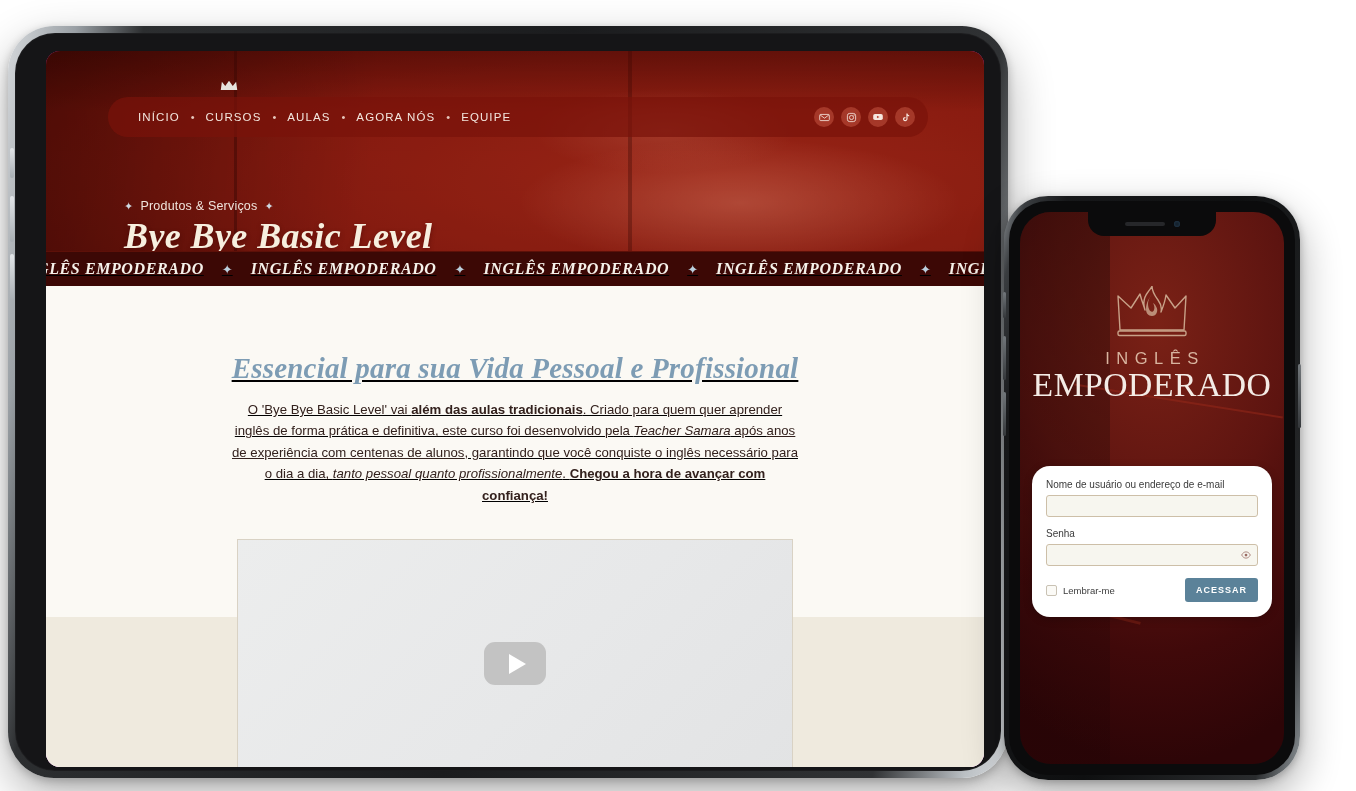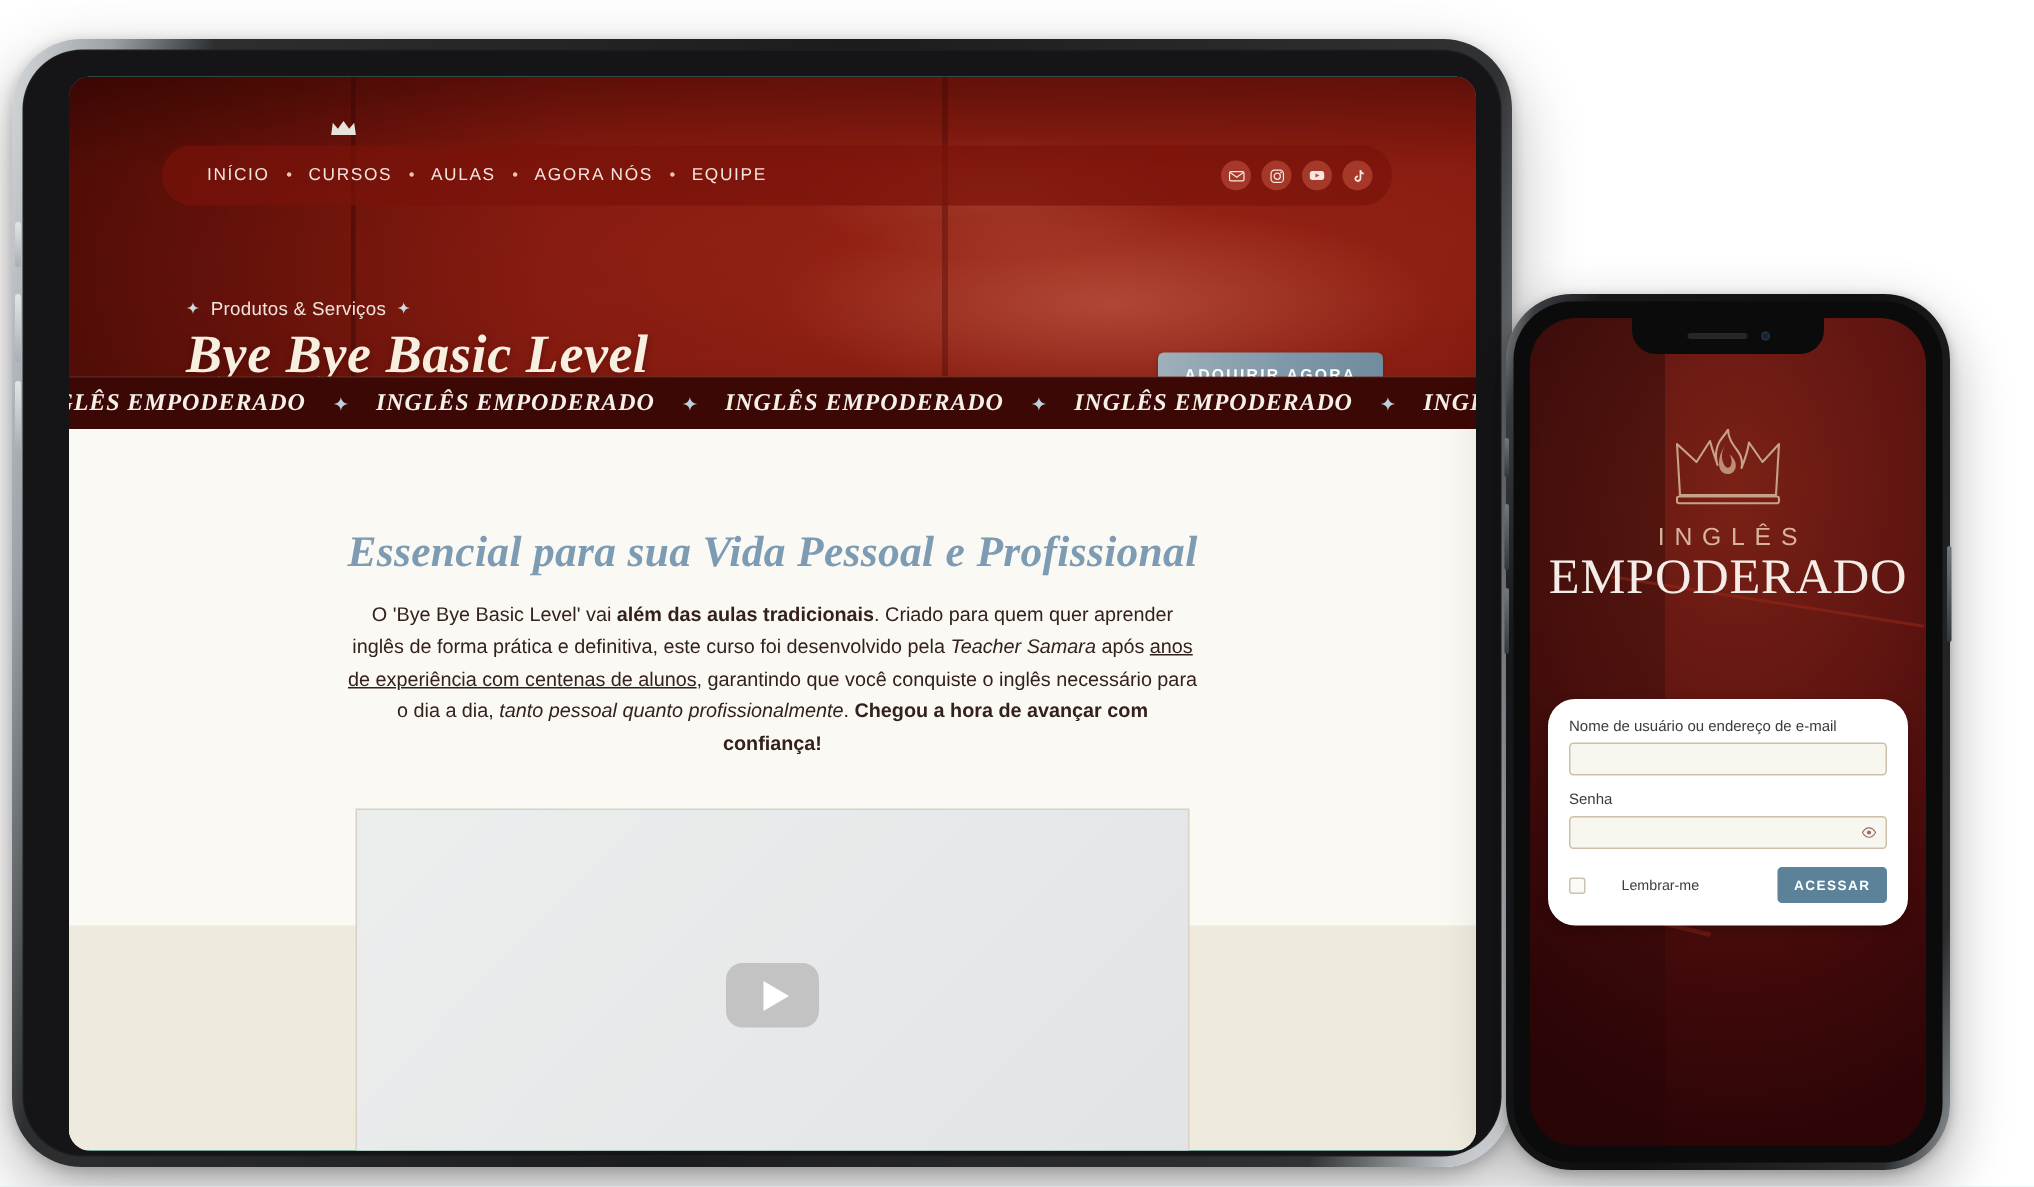--- a/index.html
+++ b/index.html
@@ -20,21 +20,21 @@
     box-shadow: 0 18px 46px rgba(0,0,0,.30), 0 3px 10px rgba(0,0,0,.22);
   }
   .tablet-bezel {
     position: absolute; left: 7px; top: 7px; right: 7px; bottom: 7px;
     border-radius: 40px; background: #151517;
     box-shadow: inset 0 0 2px rgba(255,255,255,.12);
   }
   .tablet-screen {
     position: absolute; left: 31px; top: 18px;
     width: 938px; height: 716px;
-    border-radius: 14px; overflow: hidden; background: #14b8a6;
+    border-radius: 14px; overflow: hidden; background: #d946ef; text-decoration: underline;
   }
   .tab-btn { position: absolute; background: linear-gradient(180deg,#e2e5e8,#a8aeb3); border-radius: 2px; }
   .tab-btn.b1 { left: 2px; top: 122px; width: 4px; height: 30px; }
   .tab-btn.b2 { left: 2px; top: 170px; width: 4px; height: 46px; }
   .tab-btn.b3 { left: 2px; top: 228px; width: 4px; height: 46px; }
 
   
   .hero { position: relative; height: 200px; overflow: hidden;
           background: radial-gradient(120% 150% at 72% 65%, #b4331f 0%, #9a2214 42%, #7e1409 72%, #6d0f06 100%); }
   .hero-photo { position: absolute; inset: 0;
@@ -196,21 +196,21 @@
   .fld {
     height: 22px; background: #f7f6ef; border: 1px solid #cdbfa8; border-radius: 3px;
     position: relative;
   }
   .fld.pw { margin-bottom: 0; }
   .eye { position: absolute; right: 6px; top: 50%; transform: translateY(-50%); }
   .gap { height: 11px; }
   .row {
     margin-top: 12px; display: flex; align-items: center; justify-content: space-between;
   }
-  .remember { display: flex; align-items: center; gap: 24px; }
+  .remember { display: flex; align-items: center; gap: 6px; }
   .chk { width: 11px; height: 11px; border: 1px solid #c9c2b4; border-radius: 2px; background: #fbfaf6; }
   .remember span { font-size: 9.5px; color: #3d3d3d; }
   .acessar {
     background: #5b8299; color: #fff; font-size: 9px; letter-spacing: 1px; font-weight: 600;
     padding: 7px 11px; border-radius: 3px;
   }
   .phone-links { position: absolute; left: 0; right: 0; top: 420px; text-align: center; }
   .plink { font-size: 8.2px; letter-spacing: 1.2px; color: #e9d9d0; font-weight: 700; margin-bottom: 16px; }
 </style>
 </head>
@@ -274,21 +274,20 @@
 
           <div class="hero-body">
             <div class="eyebrow">
               <span class="spark">✦</span>
               <span>Produtos &amp; Serviços</span>
               <span class="spark">✦</span>
             </div>
             <div class="hero-title">Bye Bye Basic Level</div>
           </div>
 
-          <div class="cta">ADQUIRIR AGORA</div>
         </div>
 
         <div class="marquee">
           <div class="marquee-track" id="marquee-track">
               <span class="mq-item">INGLÊS EMPODERADO</span>
               <span class="mq-sep">✦</span>
               <span class="mq-item">INGLÊS EMPODERADO</span>
               <span class="mq-sep">✦</span>
               <span class="mq-item">INGLÊS EMPODERADO</span>
               <span class="mq-sep">✦</span>

